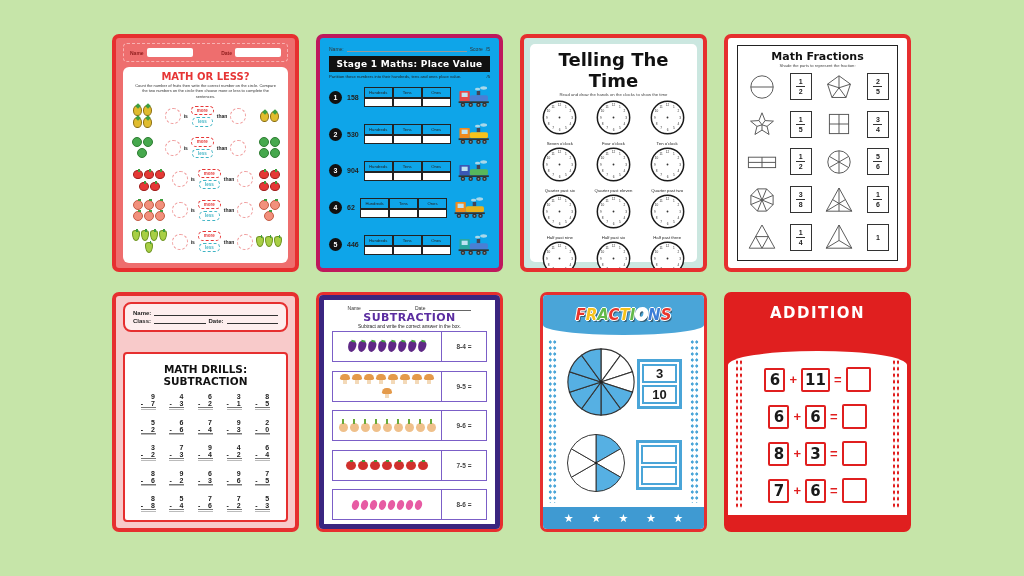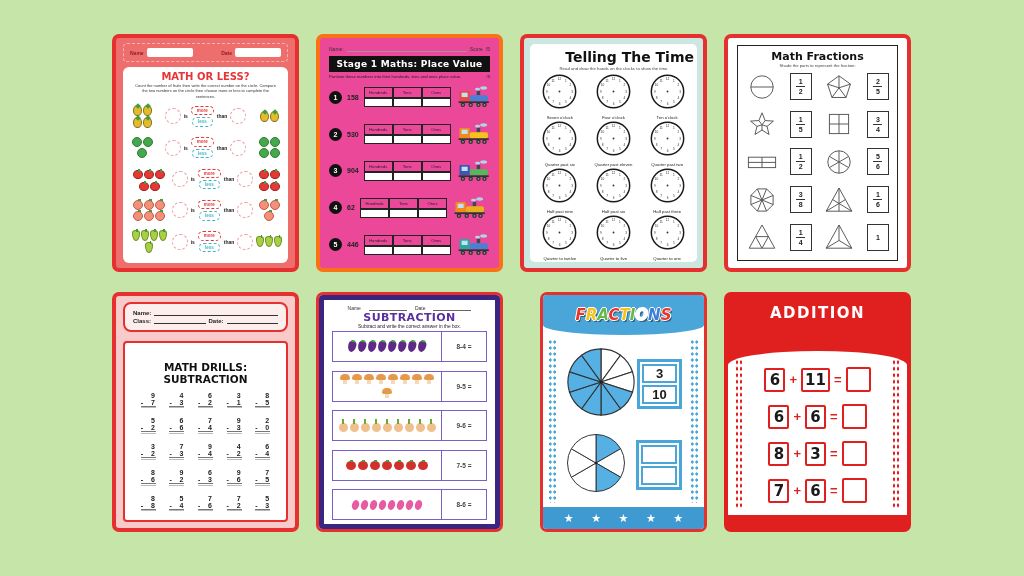--- a/index.html
+++ b/index.html
@@ -36,59 +36,59 @@
   .fruit.watermelon { width:10px; height:10px; background:#46a84d; border:1px solid #2e7d32; border-radius:50%; }
   .fruit.watermelon::before { display:none; }
   .fruit.apple { width:10px; height:9px; background:#e53935; border:1px solid #9e1b18; border-radius:50%; margin-top:2px; }
   .fruit.apple::before { width:2px; height:3px; top:-2px; left:4px; }
   .fruit.peach { width:10px; height:10px; background:#f2907c; border:1px solid #c25b44; border-radius:50%; }
   .fruit.peach::before { width:3px; height:2px; top:-2px; left:4px; }
   .fruit.pear { width:8px; height:11px; background:#a8cf45; border:1px solid #6e9420; border-radius:45% 45% 50% 50% / 30% 30% 65% 65%; }
   .fruit.pear::before { width:1.5px; height:3px; top:-2px; left:3.5px; }
 
   
-  .ws-place { background:#ec4899; border:4px solid #f97316; padding:7px 9px 5px; display:flex; flex-direction:column; }
+  .ws-place { background:#0ea5e9; border:4px solid #be185d; padding:7px 9px 5px; display:flex; flex-direction:column; }
   .pv-top { display:flex; align-items:flex-end; gap:3px; font-size:5px; color:#333; }
   .pv-line { flex:1; border-bottom:1px solid #999; height:7px; }
   .pv-title { background:#111; color:#fff; text-align:center; font-size:9px; padding:3px 0; margin:4px 0 2px; font-weight:bold; letter-spacing:.3px; font-family:"DejaVu Sans",sans-serif; }
   .pv-instr { font-size:4.2px; color:#222; display:flex; justify-content:space-between; }
   #pv-rows { flex:1; display:flex; flex-direction:column; justify-content:space-around; }
   .pv-row { display:flex; align-items:center; gap:5px; }
   .pv-num { width:13px; height:13px; background:#111; color:#fff; border-radius:50%; font-size:7px; font-weight:bold; display:flex; align-items:center; justify-content:center; flex:none; }
   .pv-val { font-size:7px; width:16px; font-weight:bold; color:#222; }
   .pv-table { display:grid; grid-template-columns:repeat(3,29px); grid-auto-rows:auto; }
   .pv-th { border:1px solid #222; font-size:4.2px; text-align:center; padding:2px 0; color:#222; }
   .pv-td { border:1px solid #222; height:9px; background:#fff; }
   .pv-train { width:38px; height:24px; flex:none; }
 
   
   .ws-time { background:#cbe7e0; border:4px solid #e62f2f; padding:6px; }
   .tt-panel { background:#fff; border-radius:5px; height:100%; padding:5px 3px 3px; display:flex; flex-direction:column; }
-  .tt-title { font-size:14px; font-weight:800; text-align:right; color:#111; font-family:"DejaVu Sans",sans-serif; }
+  .tt-title { font-size:18px; font-weight:800; text-align:center; color:#111; font-family:"DejaVu Sans",sans-serif; }
   .tt-instr { font-size:4.3px; text-align:center; color:#444; margin:1px 0 2px; }
   #tt-grid { flex:1; display:grid; grid-template-columns:repeat(3,1fr); }
   .tt-cell { display:flex; flex-direction:column; align-items:center; justify-content:center; }
   .tt-label { font-size:4.3px; color:#222; margin-top:1px; }
 
   
   .ws-frac { background:#fff; border:4px solid #e62f2f; padding:7px 9px; }
   .mf-inner { border:1px solid #222; height:100%; padding:4px 7px; display:flex; flex-direction:column; }
   .mf-title { text-align:center; font-size:11px; font-weight:800; color:#111; font-family:"DejaVu Sans",sans-serif; }
   .mf-instr { text-align:center; font-size:4.2px; color:#444; }
   #mf-grid { flex:1; display:grid; grid-template-columns:34px 24px 34px 24px; justify-content:space-between; align-items:center; justify-items:center; }
   .mf-shape { width:32px; height:32px; }
   .frac-box { width:22px; height:27px; border:1px solid #333; display:flex; flex-direction:column; align-items:center; justify-content:center; font-size:7px; font-weight:bold; color:#222; background:#fff; }
   .frac-box .bar { width:9px; border-top:1px solid #333; margin:1px 0; }
 
   
   .ws-drill { background:#f8caca; border:4px solid #e62f2f; padding:6px 7px; display:flex; flex-direction:column; }
   .md-head { background:#fdeeee; border:2px solid #e62f2f; border-radius:8px; padding:4px 8px; font-size:6px; color:#222; font-weight:bold; }
   .md-line { display:flex; align-items:flex-end; gap:3px; margin:2px 0; }
   .md-rule { flex:1; border-bottom:1px solid #333; height:6px; }
-  .md-panel { background:#fff; border:2px solid #e62f2f; border-radius:4px; margin-top:9px; padding:18px 9px 4px; flex:1; display:flex; flex-direction:column; }
+  .md-panel { background:#fff; border:2px solid #e62f2f; border-radius:4px; margin-top:20px; padding:9px 9px 4px; flex:1; display:flex; flex-direction:column; }
   .md-title { font-size:10.5px; font-weight:800; text-align:center; color:#111; font-family:"DejaVu Sans",sans-serif; }
   #md-grid { flex:1; display:grid; grid-template-columns:repeat(5,1fr); align-items:center; margin-top:2px; }
   .prob { width:15px; margin:0 auto; font-size:7px; font-weight:bold; color:#222; }
   .prob .top { text-align:right; padding-right:1px; }
   .prob .bot { display:flex; justify-content:space-between; border-bottom:1px solid #777; padding-right:1px; }
   .prob .bot2 { height:1.5px; border-bottom:1px solid #bbb; }
 
   
   .ws-sub { background:#fff; border:3px solid #e62f2f; }
   .sp-border { border:5px solid #3a2580; height:100%; padding:5px 8px 4px; display:flex; flex-direction:column; }

